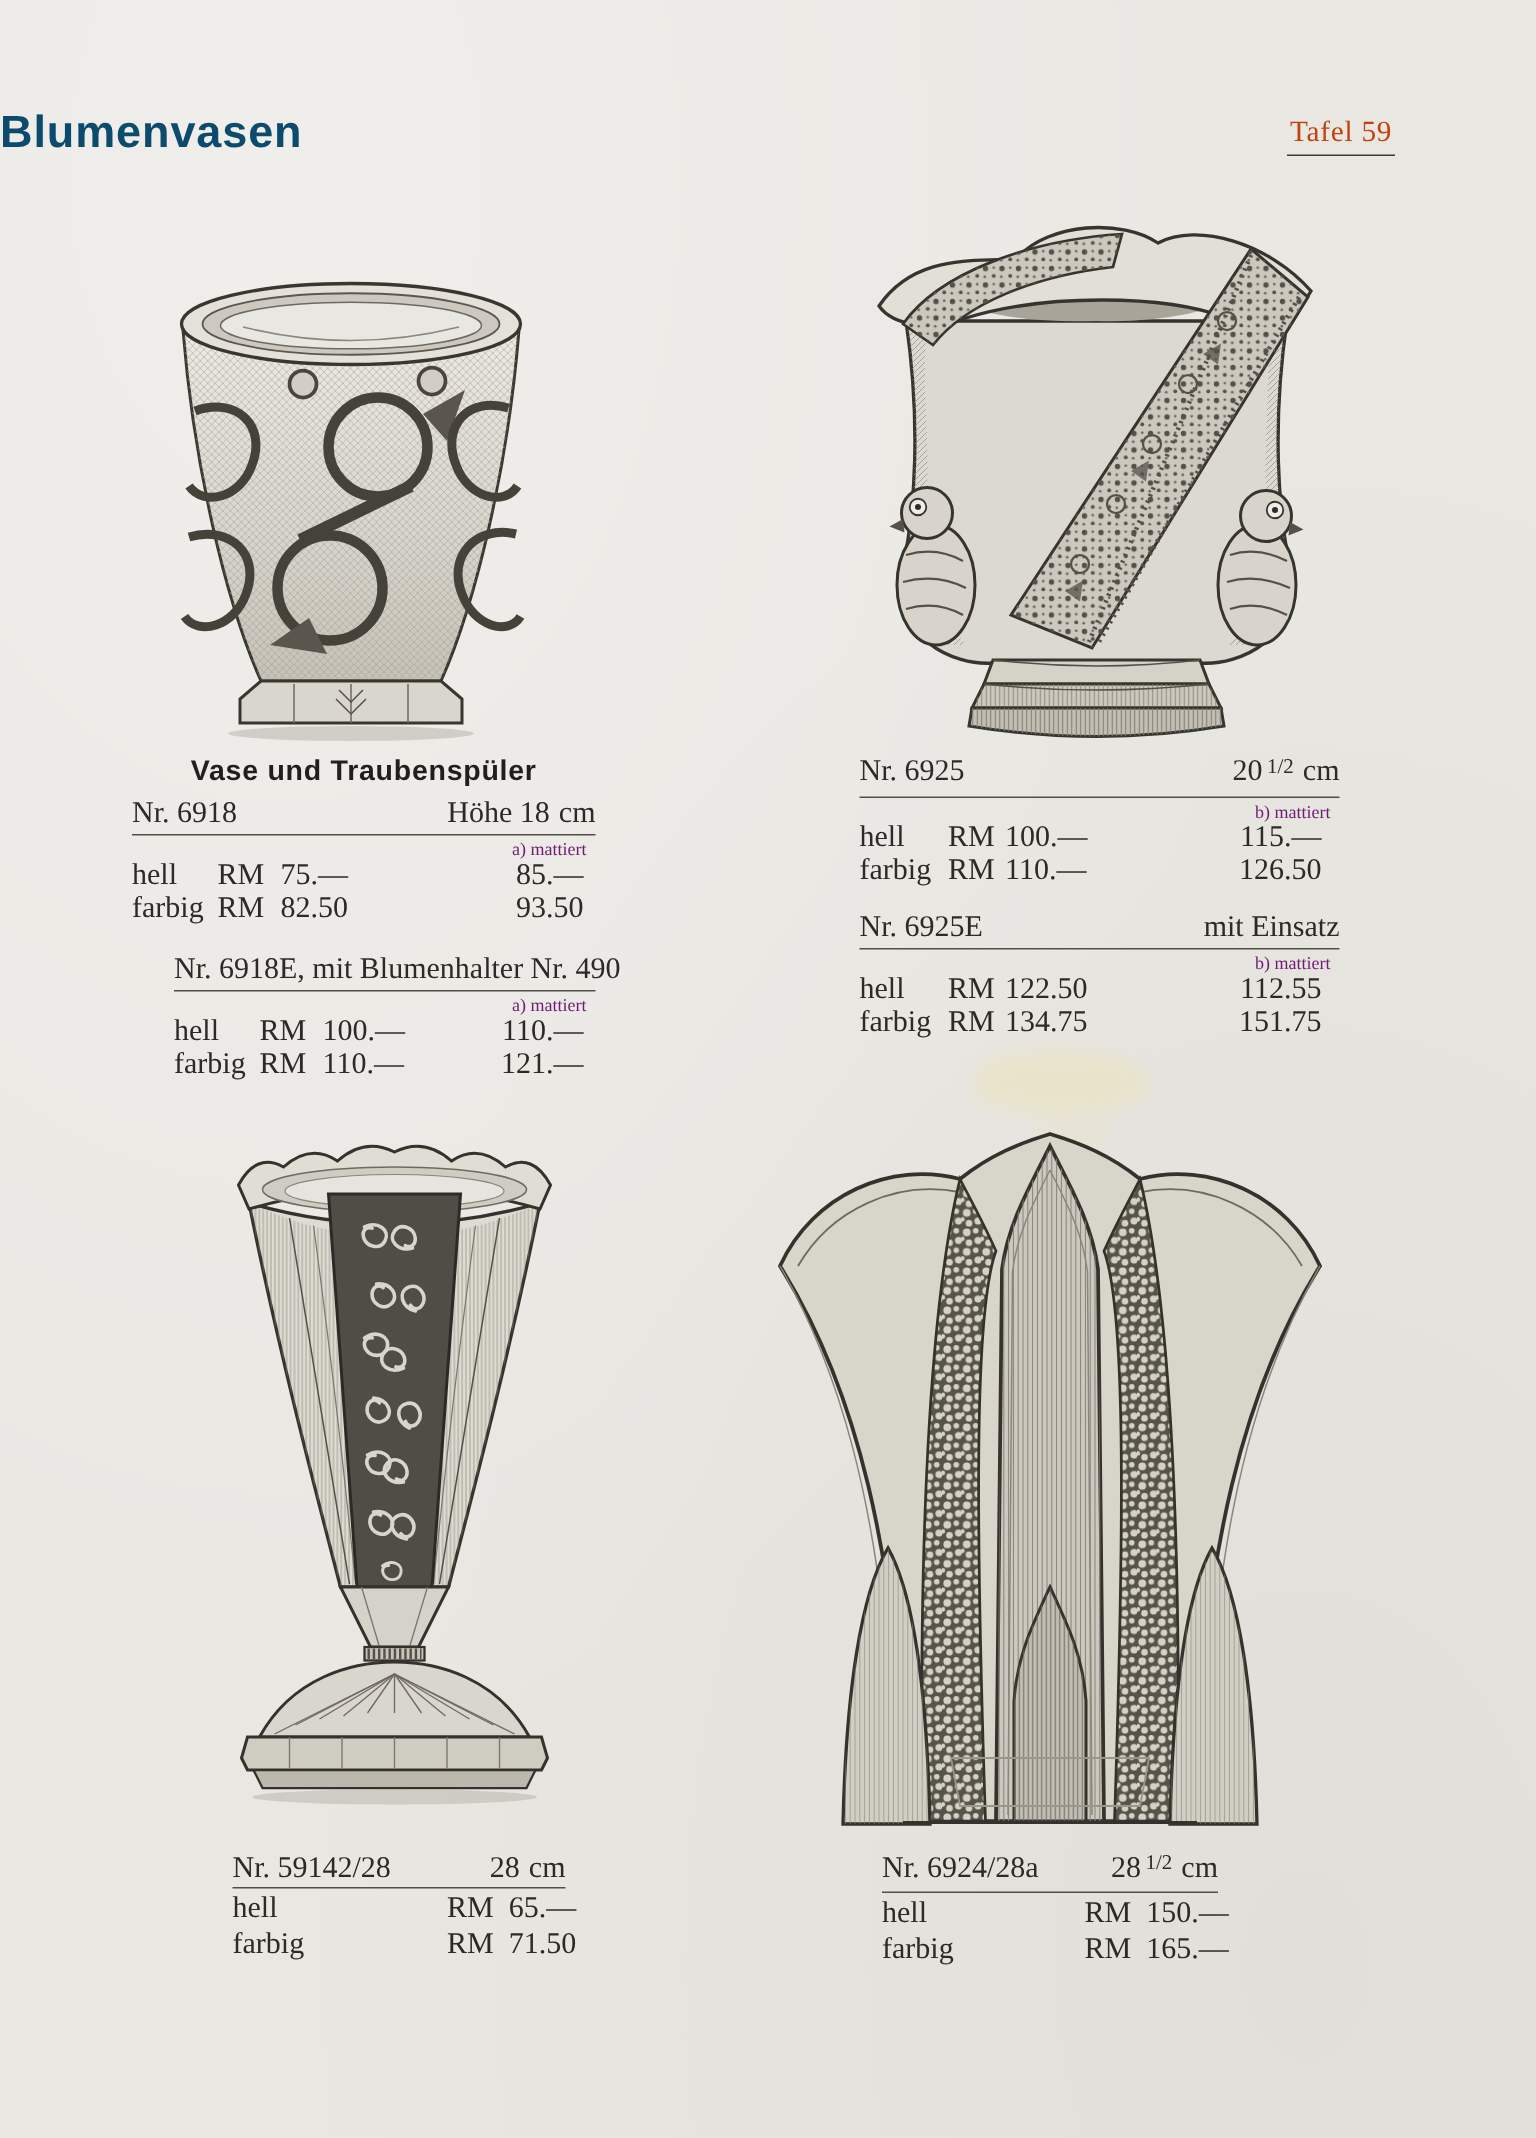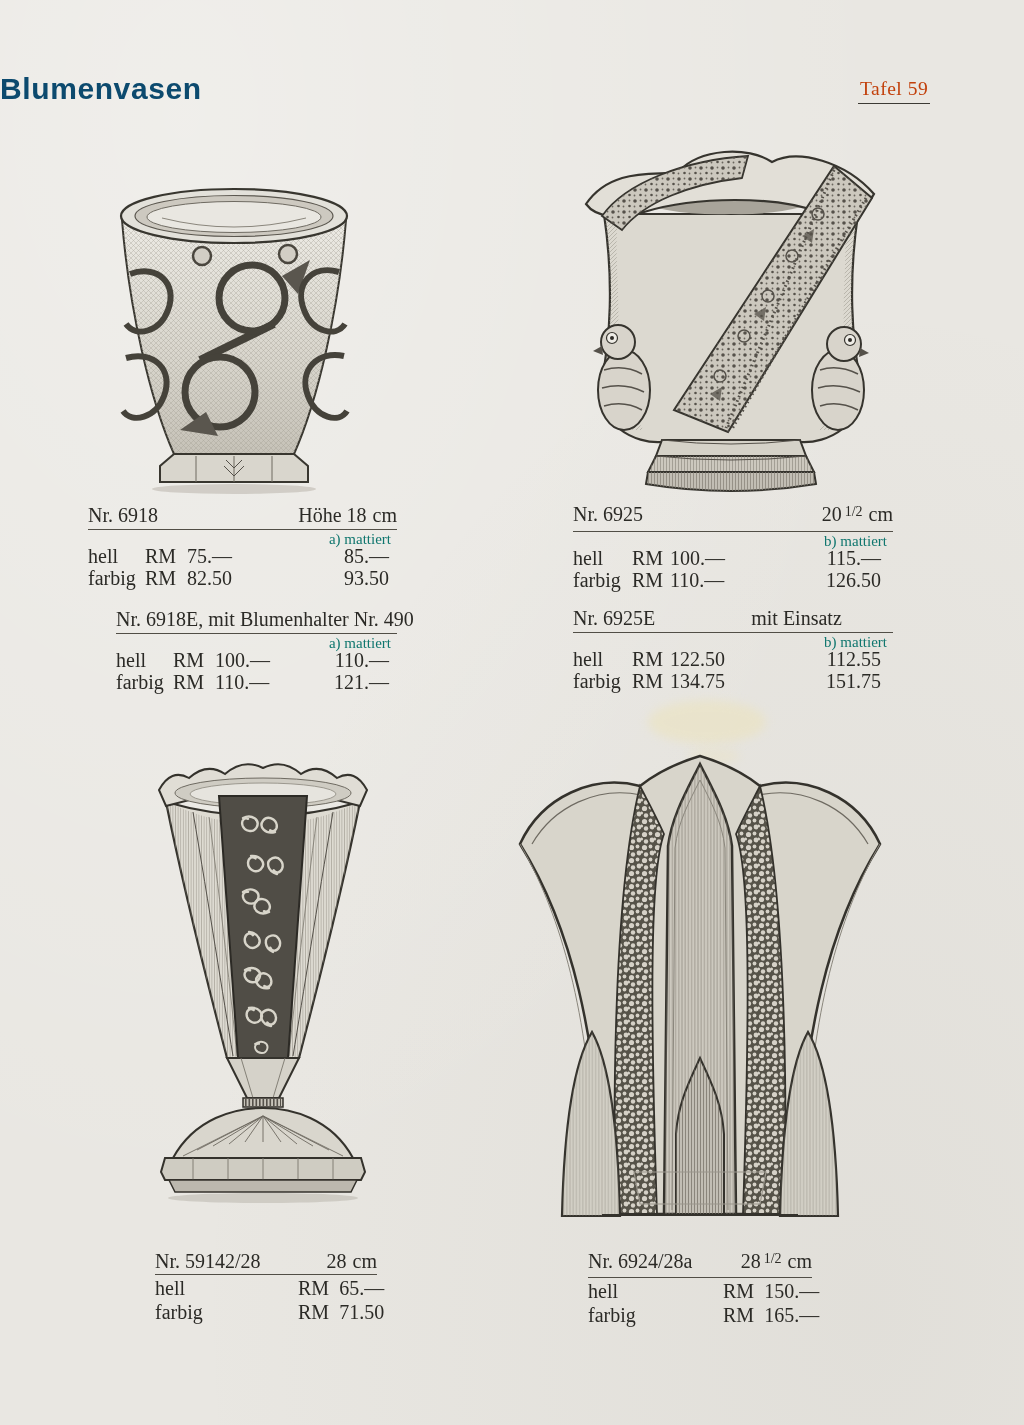--- a/index.html
+++ b/index.html
@@ -18,36 +18,36 @@
     font-family:"Liberation Sans", sans-serif;font-weight:700;
     font-size:30px;letter-spacing:.6px;color:#0c4a6e;}
   .plate{left:858px;top:78px;font-size:19.5px;color:#c2410c;
     border-bottom:1.4px solid #3c3a34;padding:0 2px 3px 2px;letter-spacing:.5px;}
   
   .tblock{font-size:20px;line-height:22px;white-space:nowrap;}
   .h2{font-family:"Liberation Sans", sans-serif;font-weight:700;font-size:19px;
       letter-spacing:.5px;text-align:center;margin:0 0 5px 0;color:#201f1b;}
   .hrow{display:flex;justify-content:space-between;align-items:baseline;
         border-bottom:1.6px solid #514e46;padding-bottom:3px;gap:40px;}
-  .hrow.subrow{justify-content:flex-start;}
+  .hrow.subrow{justify-content:space-between;}
   .hrow.subrow .mid{margin-left:56px;}
   .size .unit{margin-left:6px;}
   .frac{font-size:14px;position:relative;top:-5px;margin-left:3px;}
-  .note{text-align:right;font-size:15px;line-height:14px;padding:2px 6px 0 0;color:#0f766e;}
+  .note{text-align:right;font-size:12px;line-height:14px;padding:2px 6px 0 0;color:#701a75;}
   .prow{display:grid;grid-template-columns:57px 42px 1fr 96px;line-height:21.5px;}
   .prow .alt{text-align:right;padding-right:8px;}
   #tr-text .prow{grid-template-columns:59px 38px 1fr 100px;}
   #tr-text .prow .alt{padding-right:12px;}
   .subtbl-tl{margin-top:19px;margin-left:28px;}
   .subtbl-tr{margin-top:16px;}
   .prow2{display:grid;line-height:22.5px;margin-top:1px;}
   #bl-text .prow2{grid-template-columns:143px 1fr;}
   #br-text .prow2{grid-template-columns:135px 1fr;}
   .prow2 .cur{margin-right:10px;}
-  #bl-text .hrow,#br-text .hrow{padding-bottom:2px;margin-bottom:2px;margin-top:16px;}
+  #bl-text .hrow,#br-text .hrow{padding-bottom:2px;margin-bottom:2px;}
   figure{margin:0;}
   
   .stain{border-radius:50%;background:#ece3bc;filter:blur(5px);}
 </style>
 </head>
 <body>
 
 <div class="page">
 
   <div class="abs title">Blumenvasen</div>
@@ -257,20 +257,21 @@
         <path d="M64,476 C66,388 76,322 94,292 C112,324 120,390 122,476 Z" fill="url(#v4v)" opacity=".6"></path>
         <path d="M282,476 C284,390 292,324 310,292 C328,322 338,388 340,476 Z" fill="#d2cfc5" stroke="#34322c" stroke-width="2.2"></path>
         <path d="M282,476 C284,390 292,324 310,292 C328,322 338,388 340,476 Z" fill="url(#v4v)" opacity=".6"></path>
       </g>
       <path d="M136,432 L268,432 L262,464 L142,464 Z" fill="none" stroke="#9a968c" stroke-width="1.2"></path>
       <line x1="104" y1="475" x2="300" y2="475" stroke="#34322c" stroke-width="2"></line>
     </svg>
   </figure>
 
   <section id="tl-text" class="abs tblock" style="left:88px;top:504px;width:309px;">
+    <h2 class="h2">Vase und Traubenspüler</h2>
     <div class="tbl">
       <div class="hrow">
         <span>Nr. 6918</span>
         <span class="size"><span>Höhe 18</span><span class="unit">cm</span></span>
       </div>
       <div class="note">a) mattiert</div>
       <div class="prow">
         <span>hell</span>
         <span>RM</span>
         <span>75.—</span>

